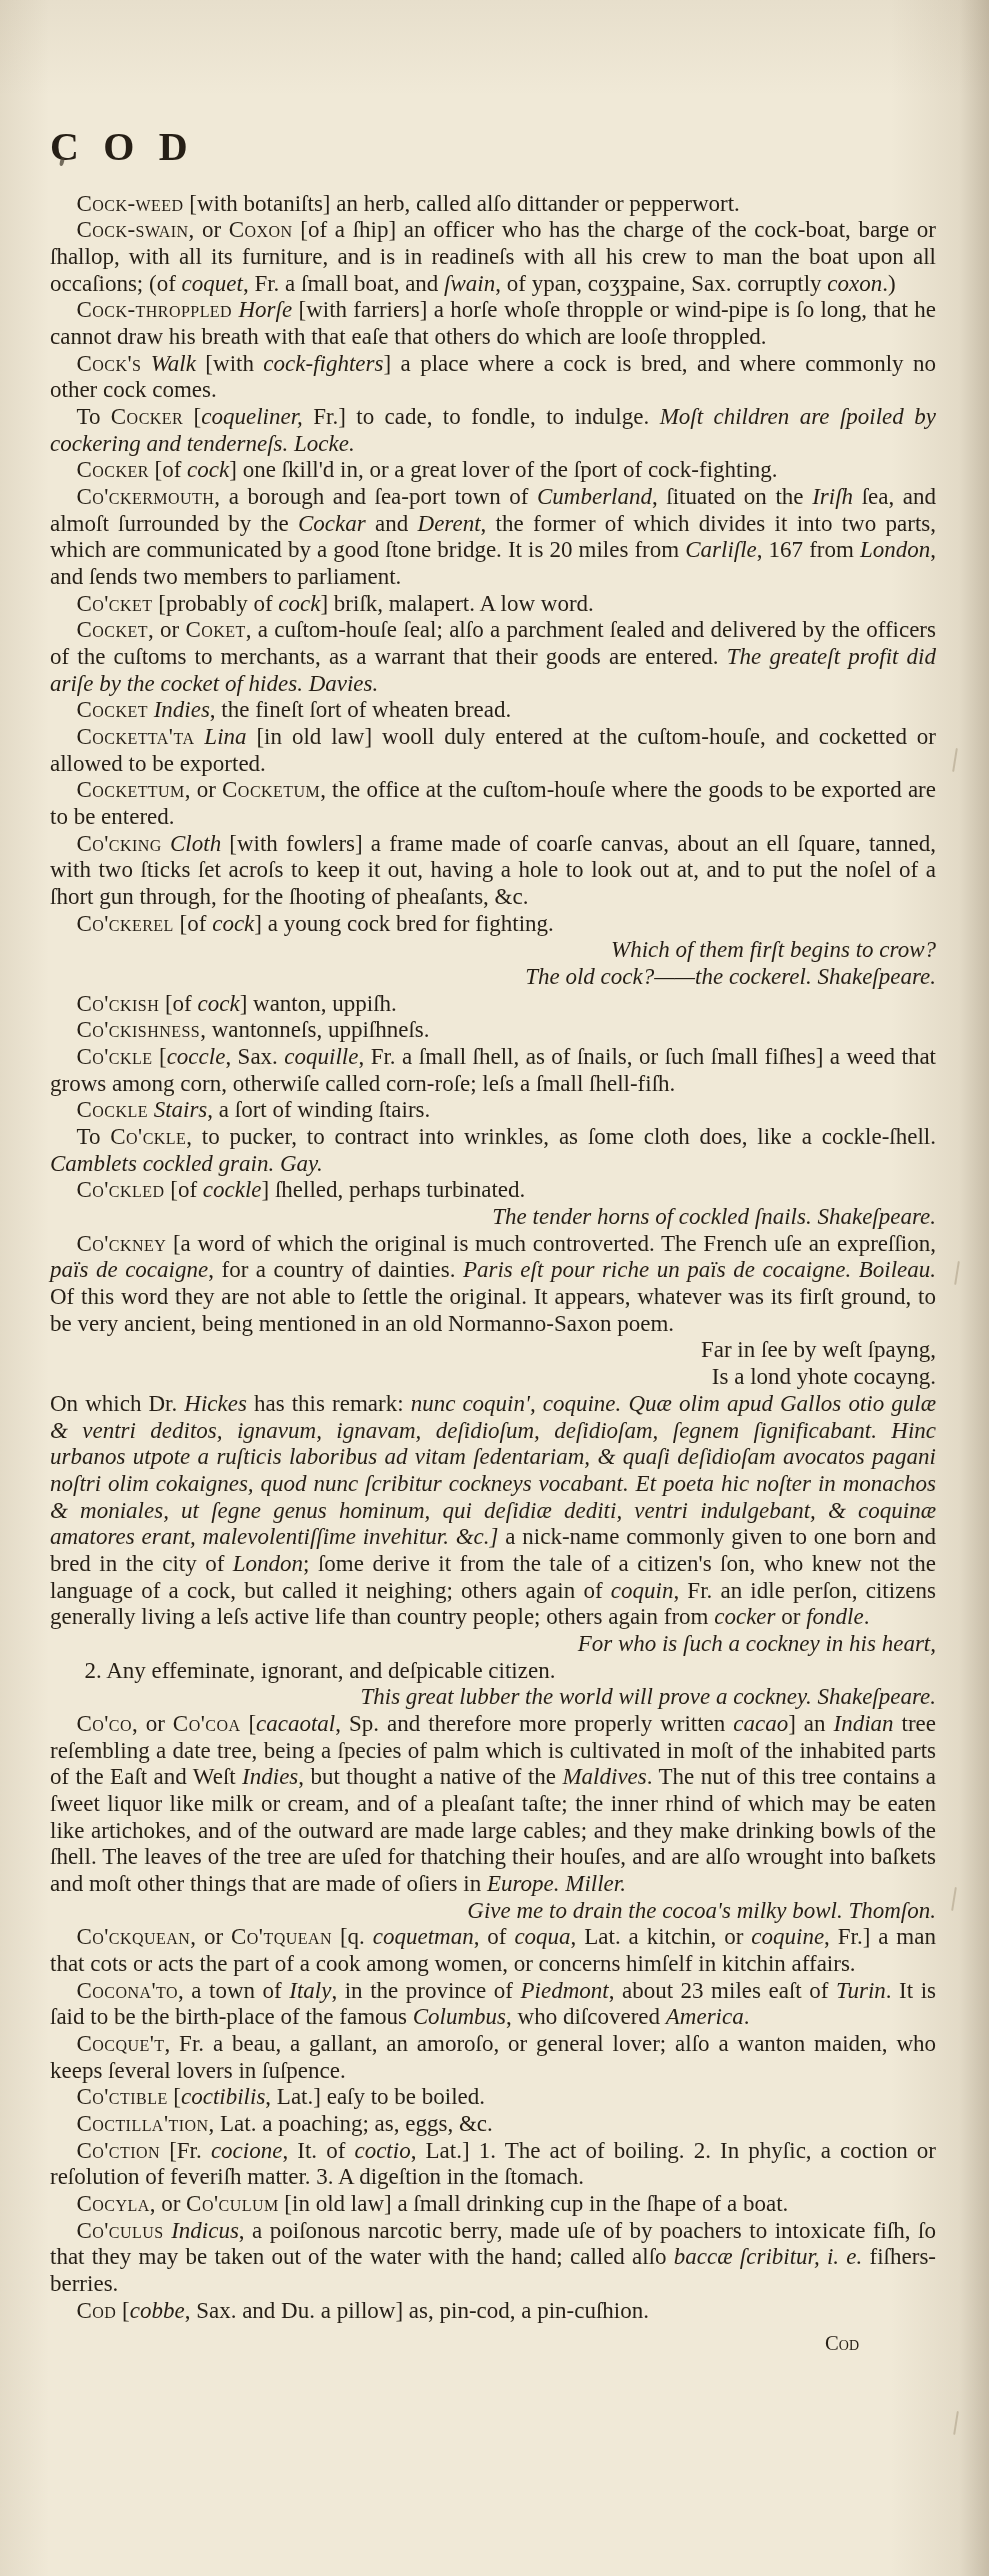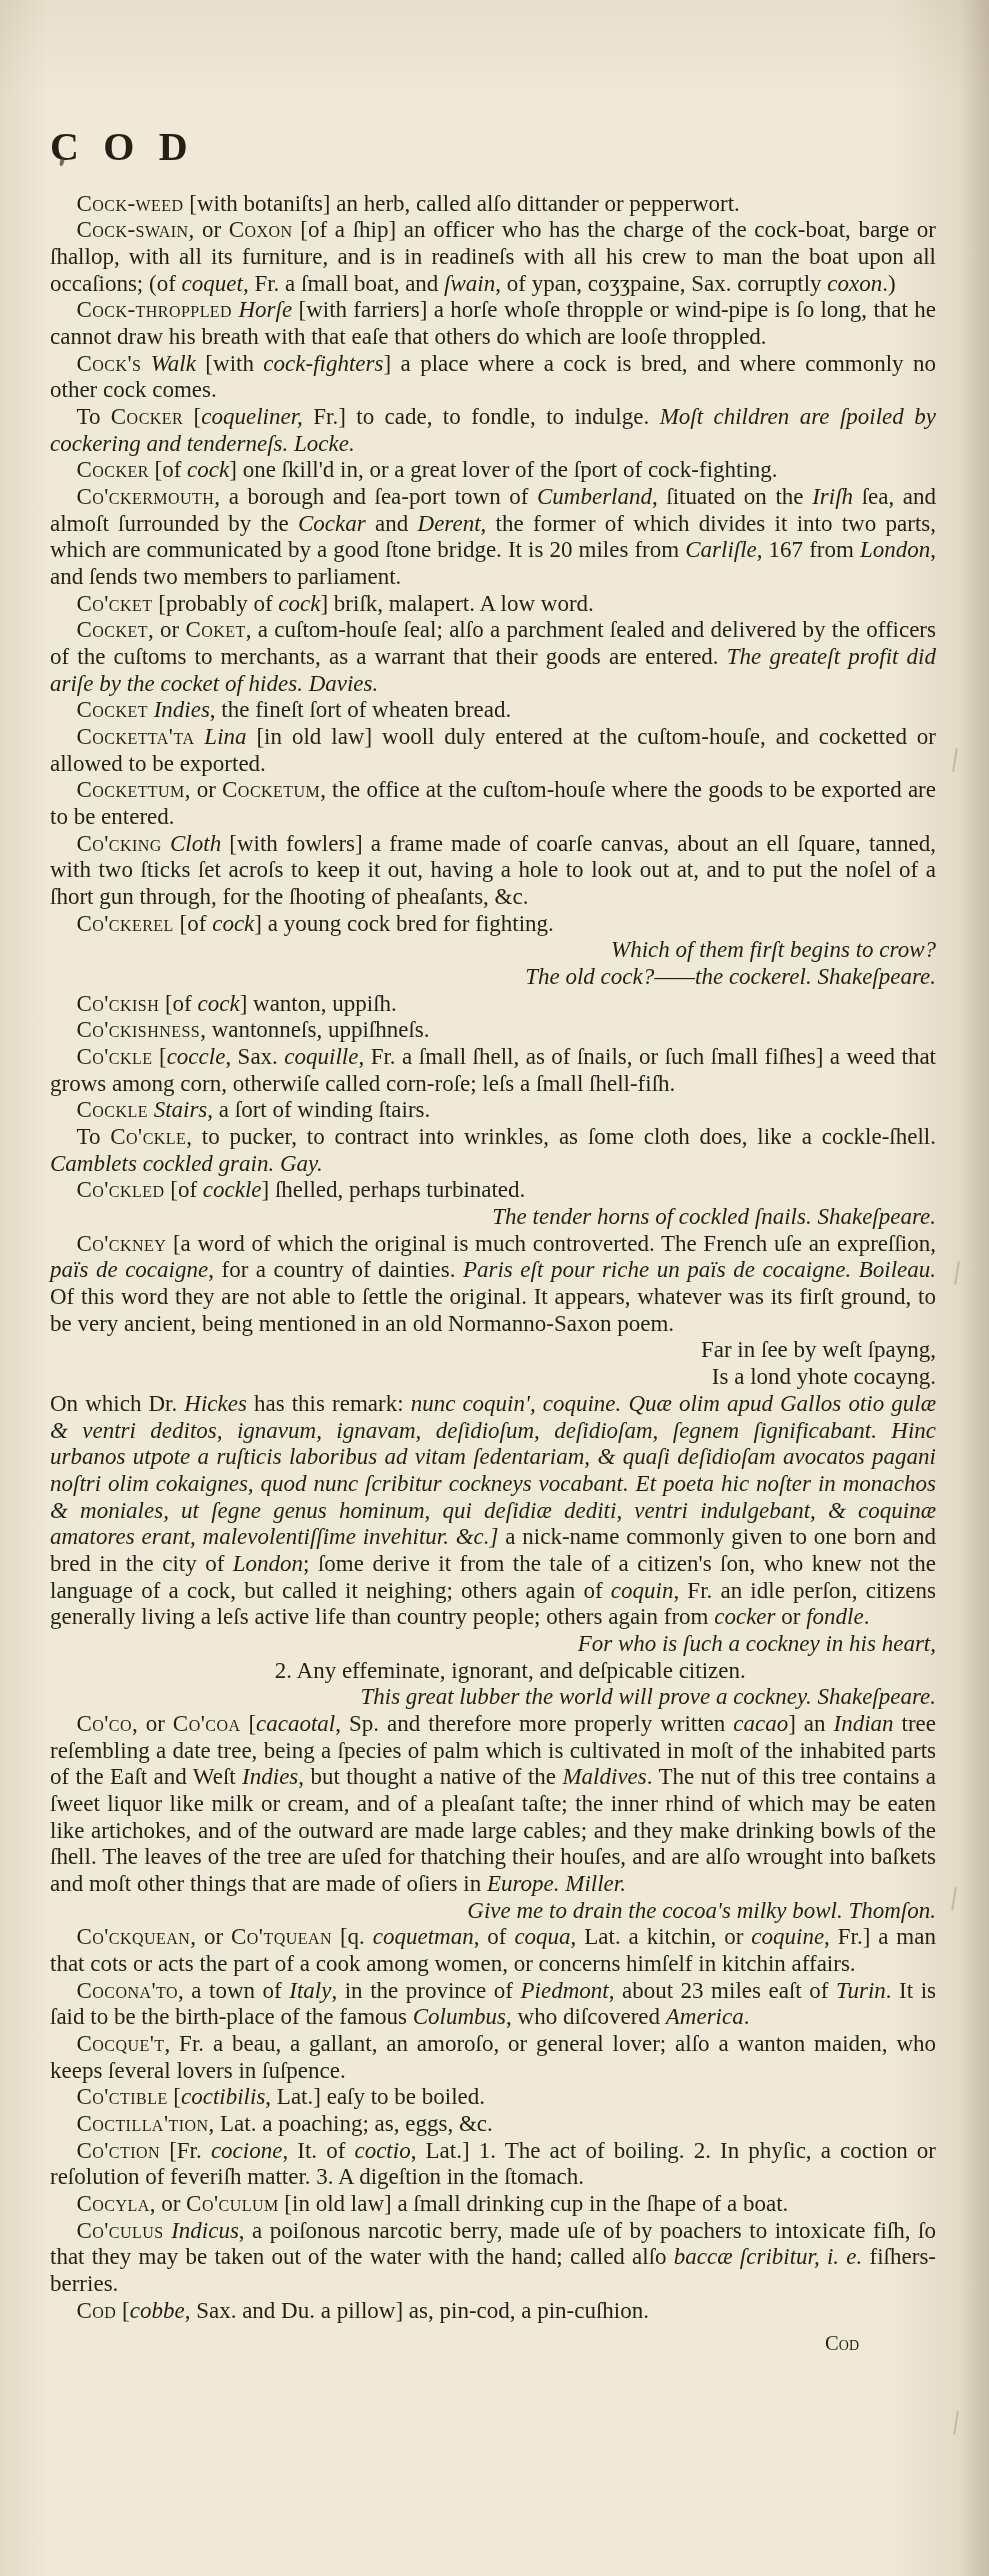--- a/index.html
+++ b/index.html
@@ -32,21 +32,21 @@
     color:var(--ink);
   }
   .entries{
     font-size:23px;
     line-height:1.16;
     text-align:justify;
   }
   .entries p{margin:0;padding:0;}
   p.entry{text-indent:1.15em;}
   p.cont{text-indent:0;}
-  p.sense{text-indent:1.5em;text-align:center;}
+  p.sense{text-indent:1.5em;text-align:left;}
   p.verse{text-align:right;}
   p.ind-1{padding-left:1.8em;}
   p.ind-2{padding-left:3.2em;}
   p.ind-3{padding-left:5.2em;}
   p.ind-4{padding-left:8.2em;}
   span.sc{font-variant:small-caps;letter-spacing:0.02em;}
   span.i{font-style:italic;}
   .catchword{
     margin-top:7.2px;
     padding-right:77px;

